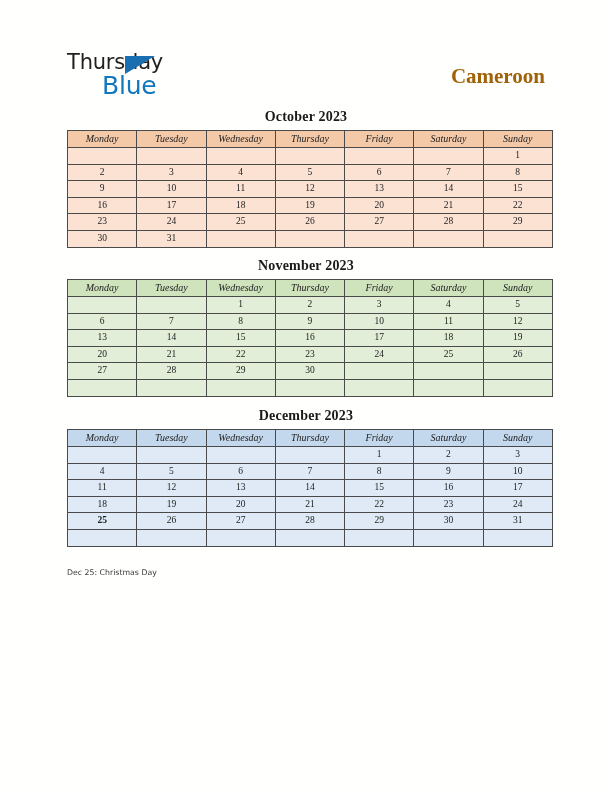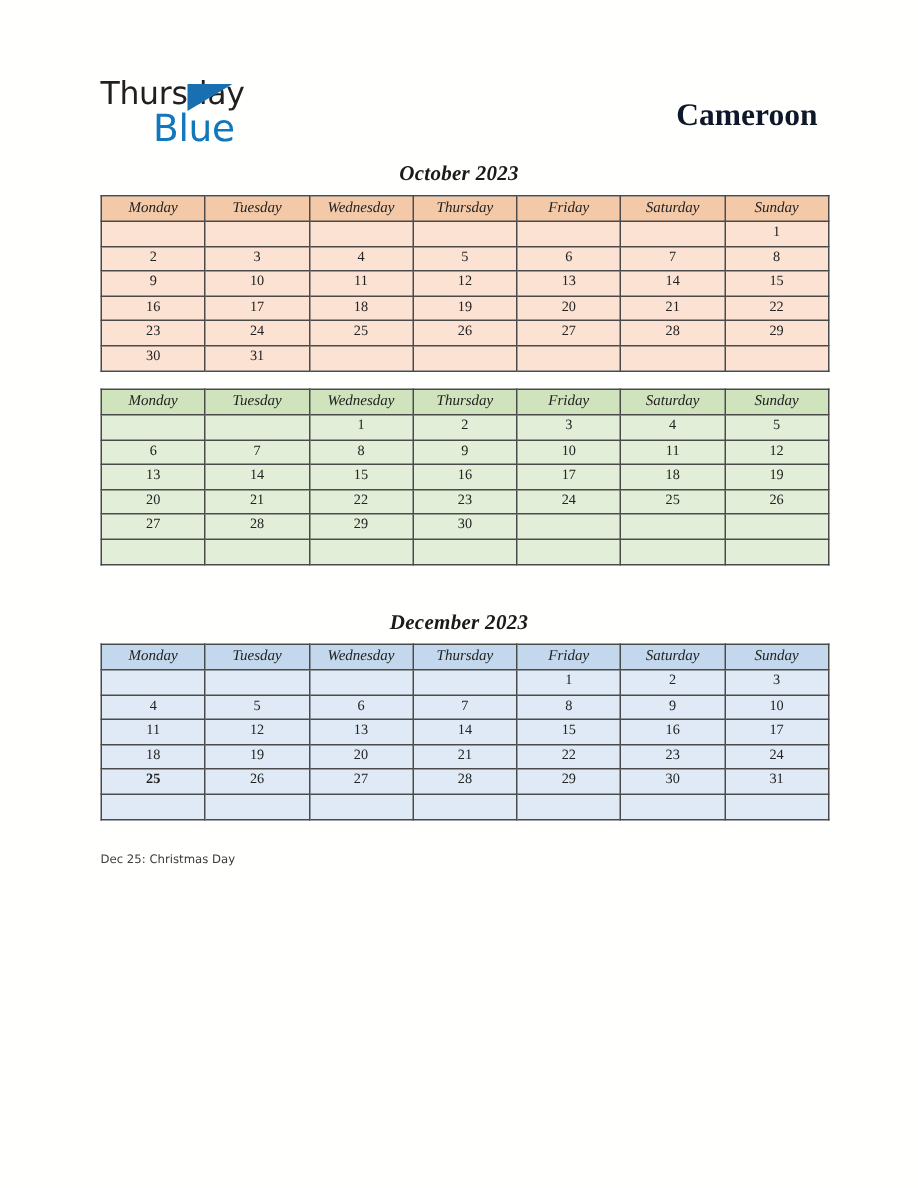--- a/index.html
+++ b/index.html
@@ -61,39 +61,38 @@
     border-left: 30px solid #1a6fb0;
     border-bottom: 18px solid transparent;
   }
   .country-title {
     position: absolute;
     right: 0;
     top: 12px;
     font-family: "Liberation Serif", serif;
     font-weight: bold;
     font-size: 21px;
-    color: #0f172a;
+    color: #a16207;
     text-align: right;
     white-space: nowrap;
   }
 
   
   .month-block {
     position: absolute;
     left: 67px;
     width: 478px;
   }
   #month-0 { top: 110px; }
   #month-1 { top: 259px; }
   #month-2 { top: 409px; }
 
   .month-title {
     text-align: center;
     font-family: "Liberation Serif", serif;
-    font-style: italic;
     font-weight: bold;
     font-size: 14px;
     color: #1a1a1a;
     margin-bottom: 6px;
     line-height: 14px;
     letter-spacing: 0.2px;
   }
 
   table.cal {
     border-collapse: collapse;
@@ -247,20 +246,21 @@
           <td></td>
           <td></td>
           <td></td>
           <td></td>
         </tr>
       </tbody>
   </table>
 </div>
 
 <div class="month-block" id="month-1">
+  <div class="month-title">November 2023</div>
   <table class="cal theme-green">
     <thead>
         <tr>
           <th>Monday</th>
           <th>Tuesday</th>
           <th>Wednesday</th>
           <th>Thursday</th>
           <th>Friday</th>
           <th>Saturday</th>
           <th>Sunday</th>

